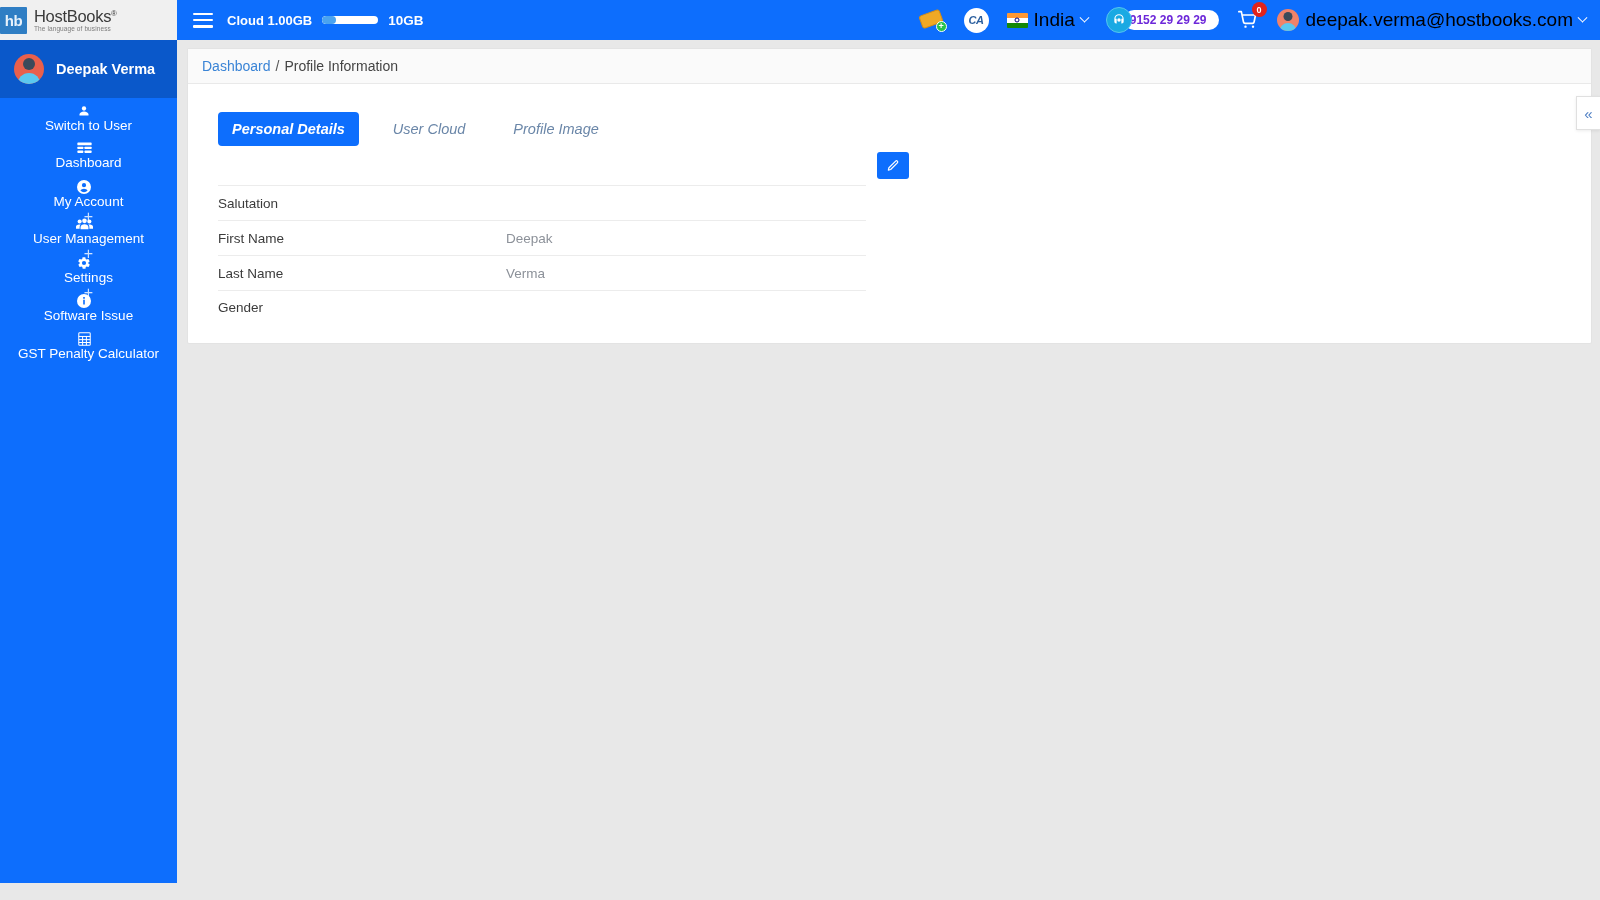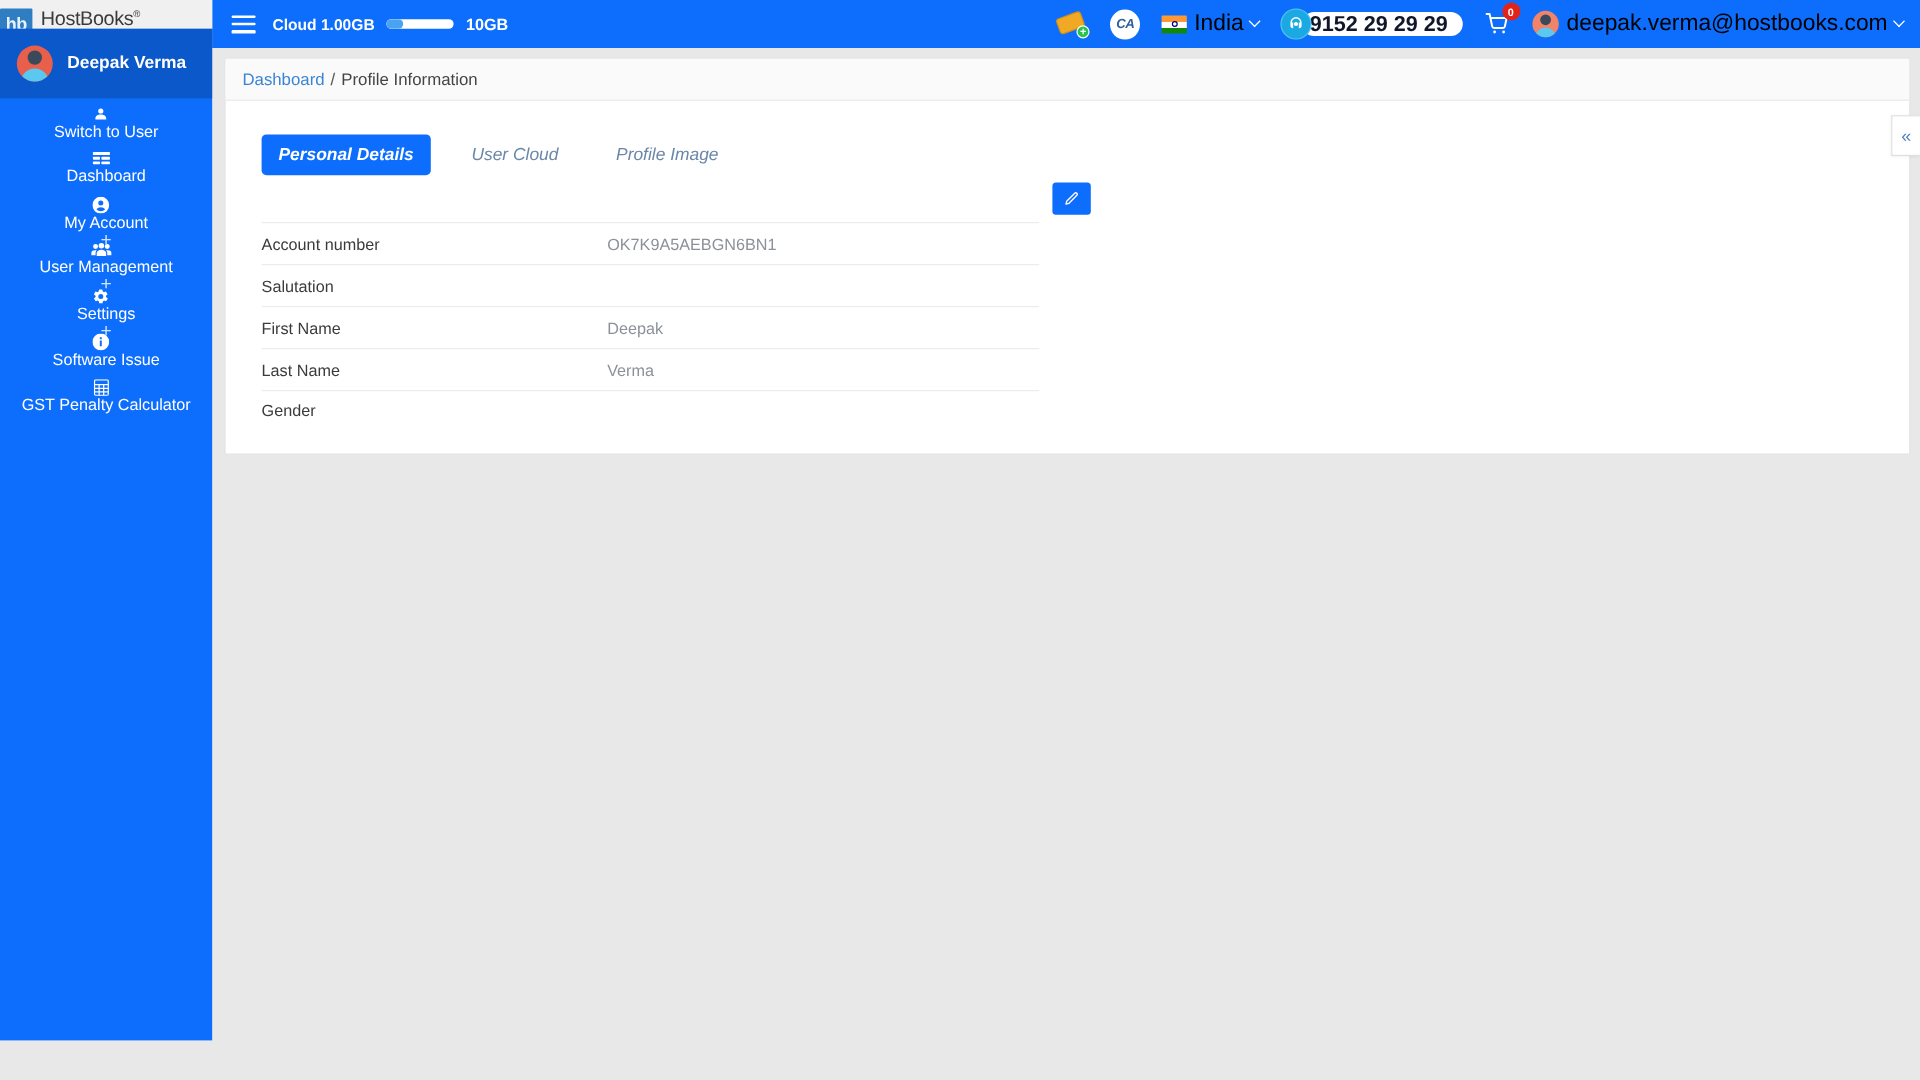--- a/index.html
+++ b/index.html
@@ -93,21 +93,21 @@
 
   .phone-widget { display: flex; align-items: center; position: relative; }
   .phone-circle {
     width: 26px; height: 26px; border-radius: 50%; background: #1aa9e3;
     display: flex; align-items: center; justify-content: center; z-index: 2;
     border: 1.5px solid #56c5ef;
   }
   .phone-pill {
     height: 20px; background: #fff; border-radius: 11px; margin-left: -8px;
     padding: 0 12px 0 6px; display: flex; align-items: center;
-    color: #0f172a; font-size: 18px; font-weight: bold; white-space: nowrap;
+    color: #6d28d9; font-size: 12px; font-weight: bold; white-space: nowrap;
   }
 
   .cart-wrap { position: relative; }
   .cart-badge {
     position: absolute; top: -8px; right: -8px; min-width: 15px; height: 15px;
     background: #e2231a; color: #fff; border-radius: 50%;
     font-size: 9px; font-weight: bold;
     display: flex; align-items: center; justify-content: center; padding: 0 3px;
   }
 
@@ -116,21 +116,21 @@
     background: #f0836a; margin-right: 7px; position: relative; overflow: hidden;
     display: inline-block; flex: none;
   }
   .av-head { position: absolute; left: 50%; top: 3px; transform: translateX(-50%);
     width: 9px; height: 9px; border-radius: 50%; background: #3b4a5a; }
   .av-body { position: absolute; left: 50%; bottom: -3px; transform: translateX(-50%);
     width: 17px; height: 11px; border-radius: 9px 9px 0 0; background: #5bc8ef; }
 
   
   #sidebar {
-    position: absolute; left: 0; top: 24px; width: 177px; height: 843px;
+    position: absolute; left: 0; top: 40px; width: 177px; height: 843px;
     background: #0d6efd;
   }
   .side-profile {
     height: 58px; background: #0a58ca; display: flex; align-items: center;
     padding-left: 14px;
   }
   .side-avatar {
     width: 30px; height: 30px; border-radius: 50%; background: #e8604c;
     position: relative; overflow: hidden; flex: none;
   }
@@ -410,24 +410,20 @@
 
       <div class="edit-row">
         <div class="edit-btn" title="Edit">
           <svg width="14" height="14" viewBox="0 0 24 24" fill="none" stroke="#ffffff" stroke-width="2" stroke-linecap="round" stroke-linejoin="round">
             <path d="M16.5 3.5a2.12 2.12 0 0 1 3 3L8 18l-4 1 1-4 11.5-11.5z"></path>
           </svg>
         </div>
       </div>
 
       <div class="detail-table">
-        <div class="detail-row">
-          <div class="detail-label">Account number</div>
-          <div class="detail-value">OK7K9A5AEBGN6BN1</div>
-        </div>
         <div class="detail-row">
           <div class="detail-label">Salutation</div>
           <div class="detail-value"></div>
         </div>
         <div class="detail-row">
           <div class="detail-label">First Name</div>
           <div class="detail-value">Deepak</div>
         </div>
         <div class="detail-row">
           <div class="detail-label">Last Name</div>

